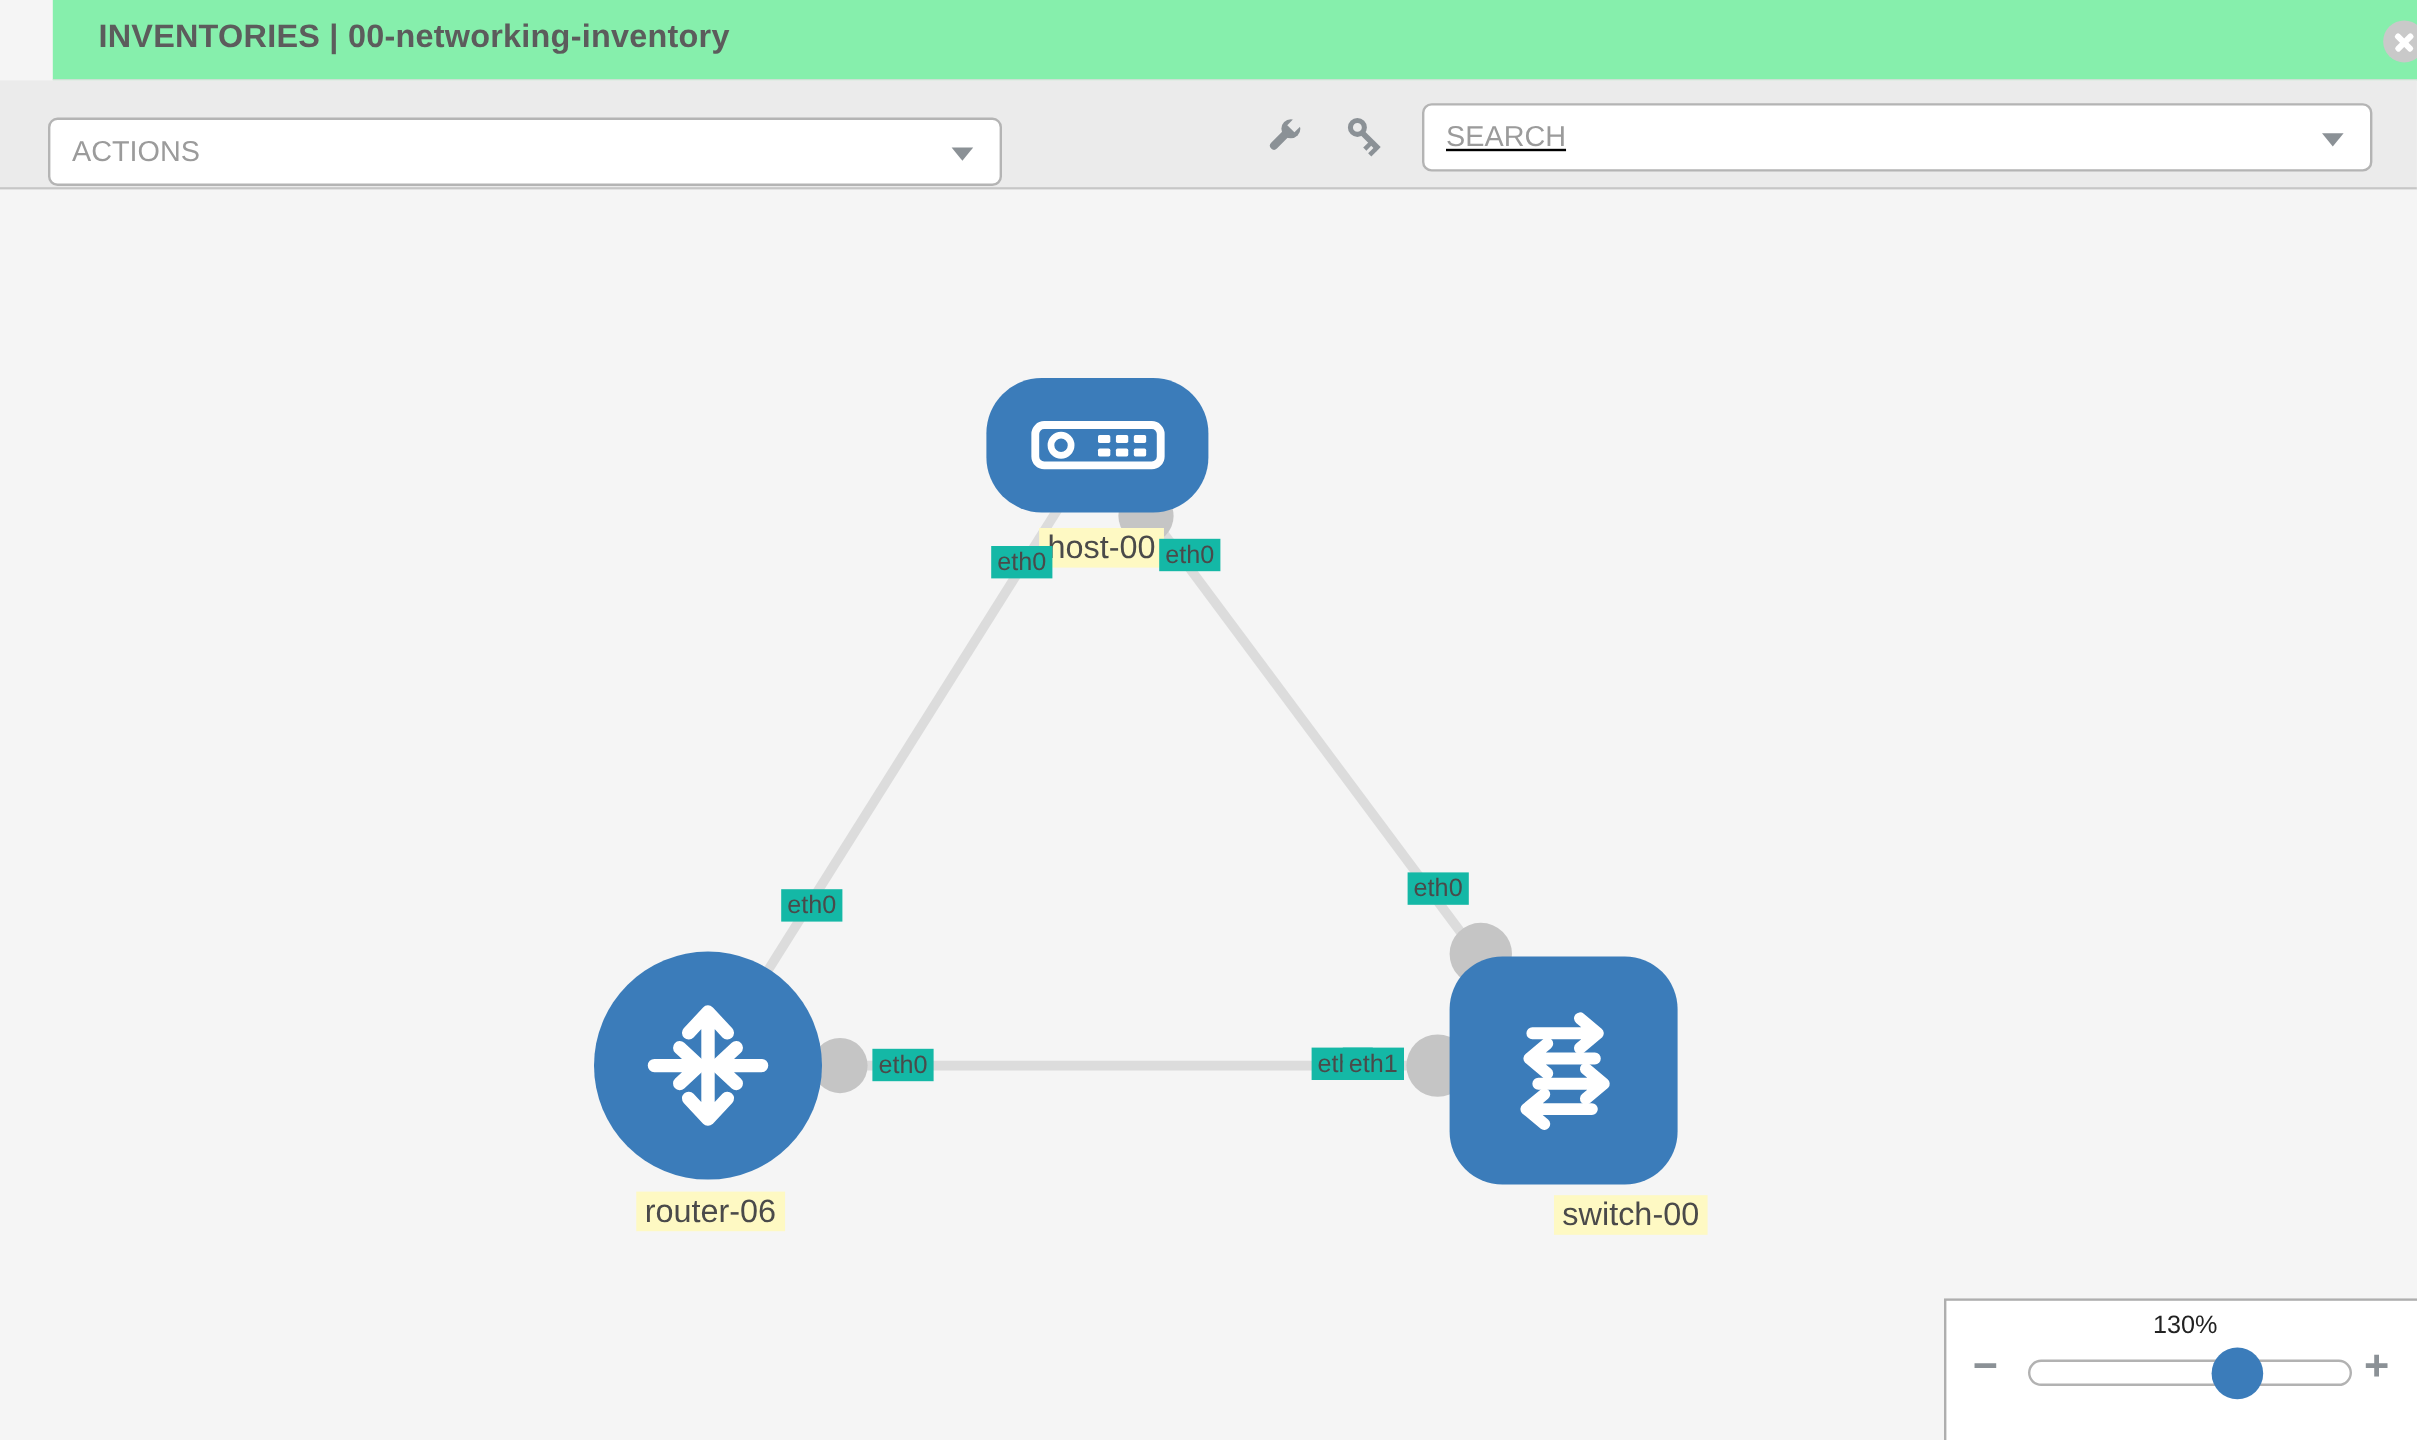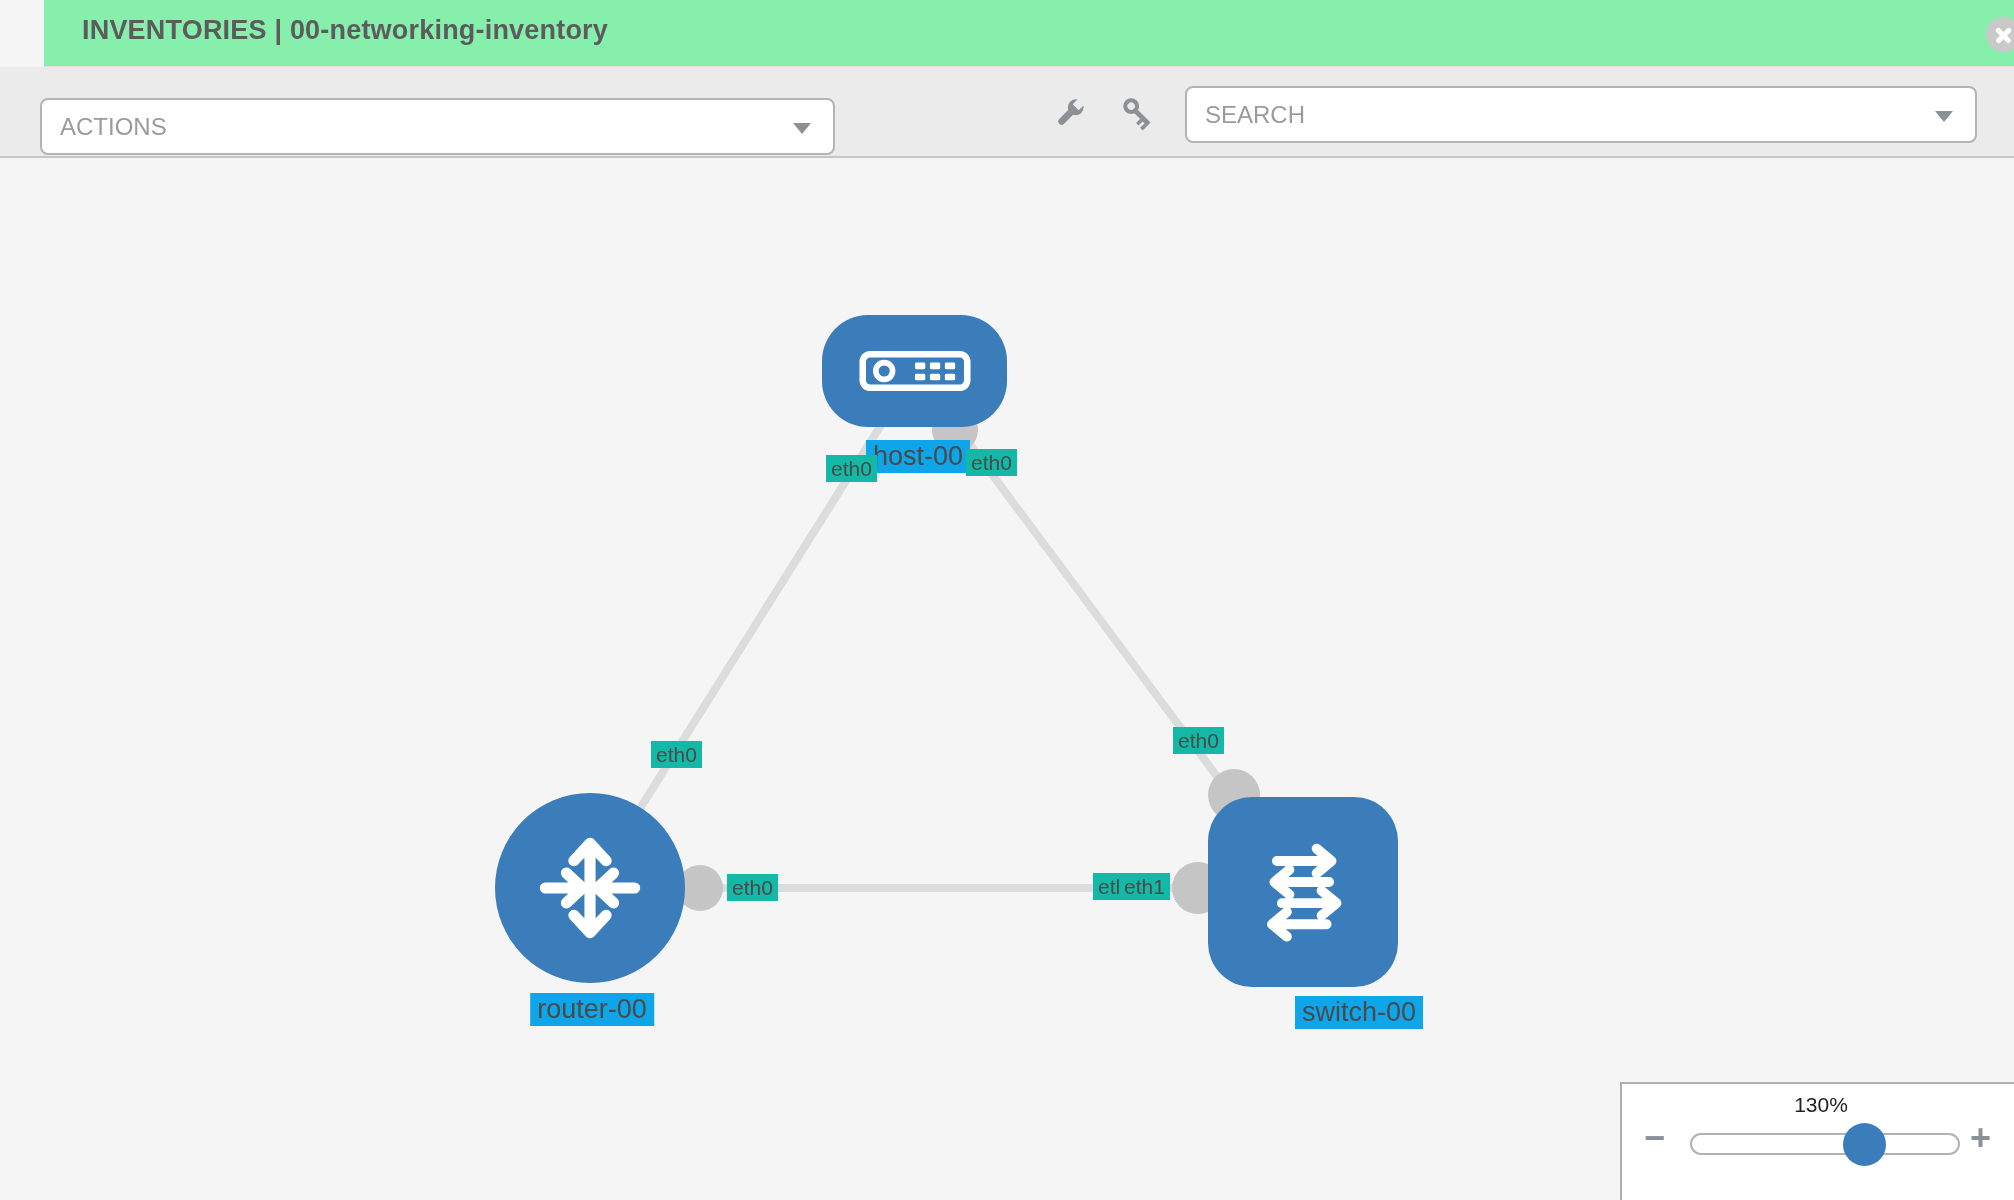--- a/index.html
+++ b/index.html
@@ -32,41 +32,41 @@
   .toolbar {
     position: absolute; left: 0; top: 67px; width: 2014px; height: 91px;
     background: #ebebeb; border-bottom: 2px solid #c6c6c6;
   }
   .dropdown {
     position: absolute; top: 19px; height: 57px;
     background: #ffffff; border: 2px solid #b4b4b4; border-radius: 8px;
     display: flex; align-items: center;
   }
   .dd-actions { left: 40px;  width: 795px; margin-top: 12px; }
-  .dd-search  { left: 1185px; width: 792px; }
+  .dd-search  { left: 1185px; width: 792px; text-decoration: underline; }
   .dd-label { font-size: 24px; color: #9b9b9b; padding-left: 18px; }
   .chev {
     position: absolute; right: 22px; top: 23px;
     width: 0; height: 0;
     border-left: 9px solid transparent; border-right: 9px solid transparent;
     border-top: 11px solid #8b9196;
   }
   .tool-icon { position: absolute; top: 28px; width: 38px; height: 38px; cursor: pointer; }
   .tool-icon.wrench { left: 1050px; }
   .tool-icon.key    { left: 1120px; }
   
   .canvas { position: absolute; left: 0; top: 158px; width: 2014px; height: 1042px; background: #f5f5f5; }
   .links-svg { position: absolute; left: 0; top: 0; z-index: 1; }
   .node { position: absolute; z-index: 2; background: #3b7cba; display: flex; align-items: center; justify-content: center; cursor: pointer; }
   .node-host   { left: 822px;  top: 157px; width: 185px; height: 112px; border-radius: 46px; }
   .node-router { left: 495px;  top: 635px; width: 190px; height: 190px; border-radius: 50%; }
   .node-switch { left: 1208px; top: 639px; width: 190px; height: 190px; border-radius: 44px; }
   .node-label {
     position: absolute; z-index: 3; transform: translateX(-50%);
-    font-size: 27px; color: #4a4a4a; background: #0ea5e9;
+    font-size: 27px; color: #4a4a4a; background: #fef9c3;
     padding: 1px 7px; white-space: nowrap; line-height: 1.15;
   }
   .lbl-host   { left: 918px;  top: 282px; }
   .lbl-router { left: 592px;  top: 835px; }
   .lbl-switch { left: 1359px; top: 838px; }
   .if-label {
     position: absolute; z-index: 3;
     font-size: 21px; color: #4a4a4a; background: #14b8a6;
     padding: 1px 5px; white-space: nowrap; line-height: 1.2;
   }
@@ -186,21 +186,21 @@
   <div class="node node-switch">
     <svg width="124" height="124" viewBox="0 0 100 100" fill="none" stroke="#ffffff" stroke-width="8" stroke-linecap="round" stroke-linejoin="round">
       <path d="M29 25 H70 M61 15 L73 25 L61 35"></path>
       <path d="M71 42 H30 M39 32 L27 42 L39 52"></path>
       <path d="M33 59 H74 M65 49 L77 59 L65 69"></path>
       <path d="M69 76 H28 M37 66 L25 76 L37 86"></path>
     </svg>
   </div>
 
   <div class="node-label lbl-host">host-00</div>
-  <div class="node-label lbl-router">router-00</div>
+  <div class="node-label lbl-router">router-06</div>
   <div class="node-label lbl-switch">switch-00</div>
 
   <div class="if-label if-a">eth0</div>
   <div class="if-label if-b">eth0</div>
   <div class="if-label if-c">eth0</div>
   <div class="if-label if-d">eth0</div>
   <div class="if-label if-e">eth0</div>
   <div class="if-label if-f">eth1</div>
   <div class="if-label if-g">eth1</div>
 </div>

